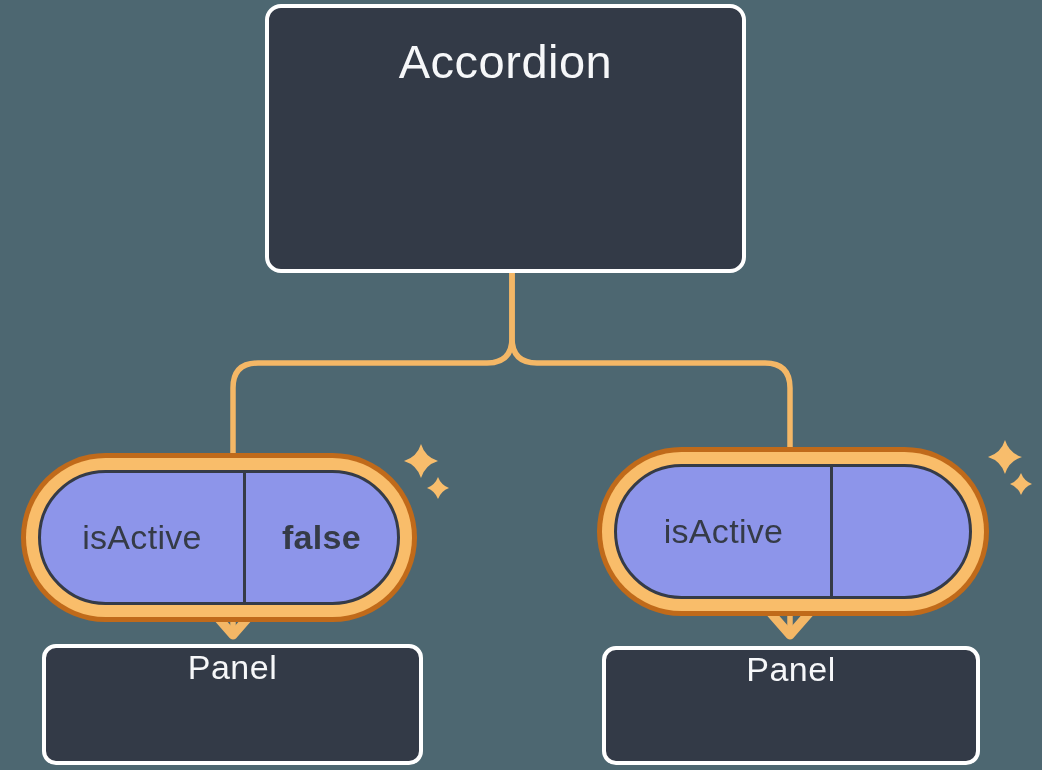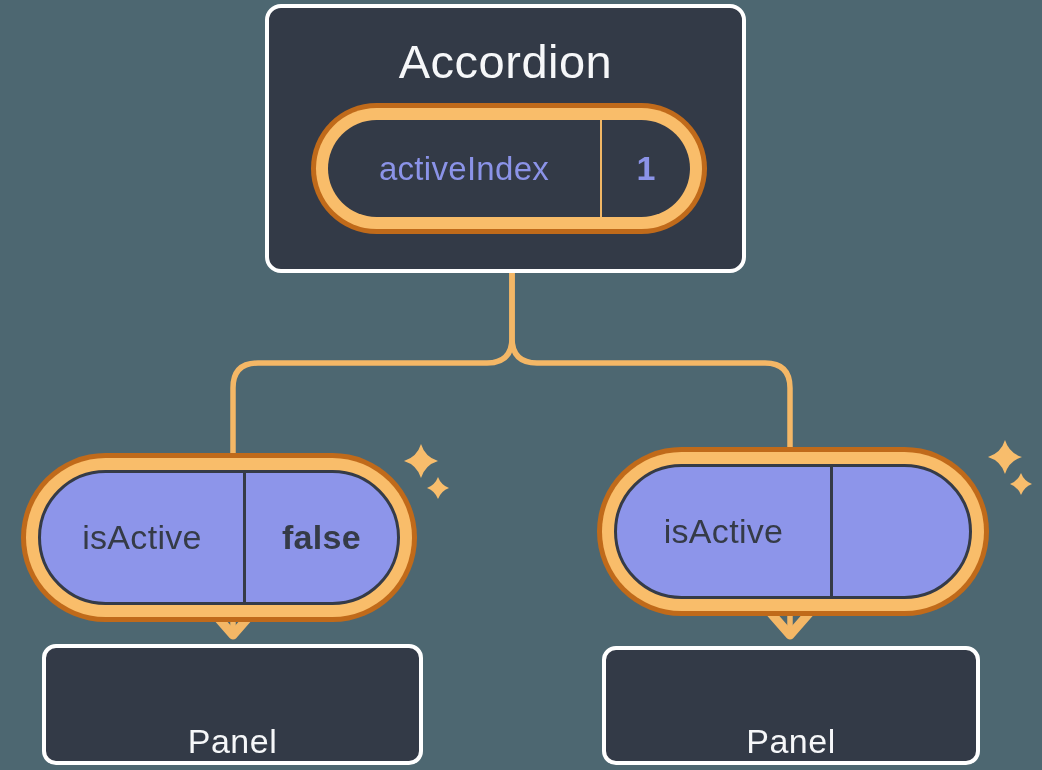--- a/index.html
+++ b/index.html
@@ -88,21 +88,21 @@
     letter-spacing: 0.3px;
   }
   .seg-value { font-weight: 700; flex: 1; }
   .pill-root .seg { color: var(--text-purple); }
   .pill-root .seg-label { width: 272px; font-size: 33px; }
   .pill-root .divider { width: 2px; background: var(--divider-orange); }
   .pill-child .seg { color: var(--text-dark); }
   .pill-child .divider { width: 3px; background: var(--text-dark); }
   .pill-left .seg-label { width: 202px; }
   .pill-right .seg-label { width: 213px; }
-  .panel-card { border-radius: 14px; display: flex; align-items: flex-end; justify-content: center; }
+  .panel-card { border-radius: 14px; display: flex; align-items: flex-start; justify-content: center; }
   .panel-left  { left: 42px;  top: 644px; width: 381px; height: 121px; }
   .panel-right { left: 602px; top: 646px; width: 378px; height: 119px; }
   .panel-title {
     color: var(--text-light);
     font-size: 34px;
     font-weight: 500;
     letter-spacing: 0.5px;
   }
 </style>
 </head>
@@ -126,25 +126,20 @@
     <path class="sparkle" d="M438 477 Q441 485 449 488 Q441 491 438 499 Q435 491 427 488 Q435 485 438 477 Z"></path>
 
     <path class="sparkle" d="M1005 440 Q1009 453 1022 457 Q1009 461 1005 474 Q1001 461 988 457 Q1001 453 1005 440 Z"></path>
     <path class="sparkle" d="M1021 473 Q1024 481 1032 484 Q1024 487 1021 495 Q1018 487 1010 484 Q1018 481 1021 473 Z"></path>
   </svg>
 
   <div class="card accordion-card">
     <div class="card-title">Accordion</div>
   </div>
 
-  <div class="pill pill-root">
-    <div class="seg seg-label">activeIndex</div>
-    <div class="divider"></div>
-    <div class="seg seg-value">1</div>
-  </div>
 
   <div class="pill pill-child pill-left">
     <div class="seg seg-label">isActive</div>
     <div class="divider"></div>
     <div class="seg seg-value">false</div>
   </div>
 
   <div class="pill pill-child pill-right">
     <div class="seg seg-label">isActive</div>
     <div class="divider"></div>

